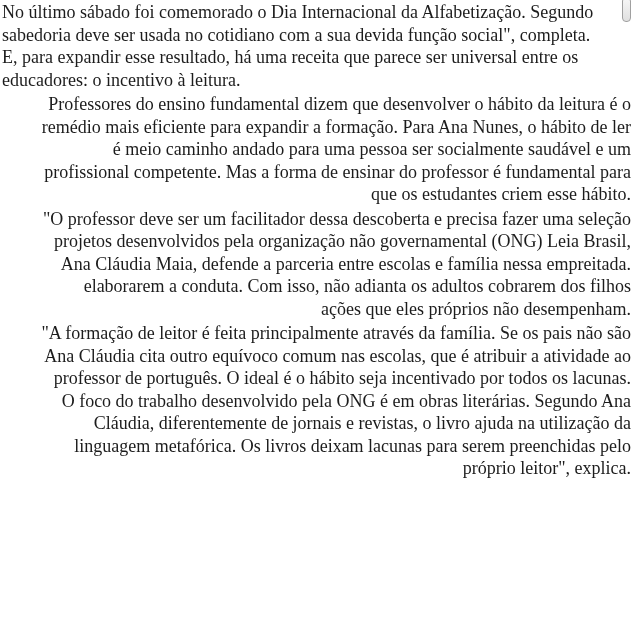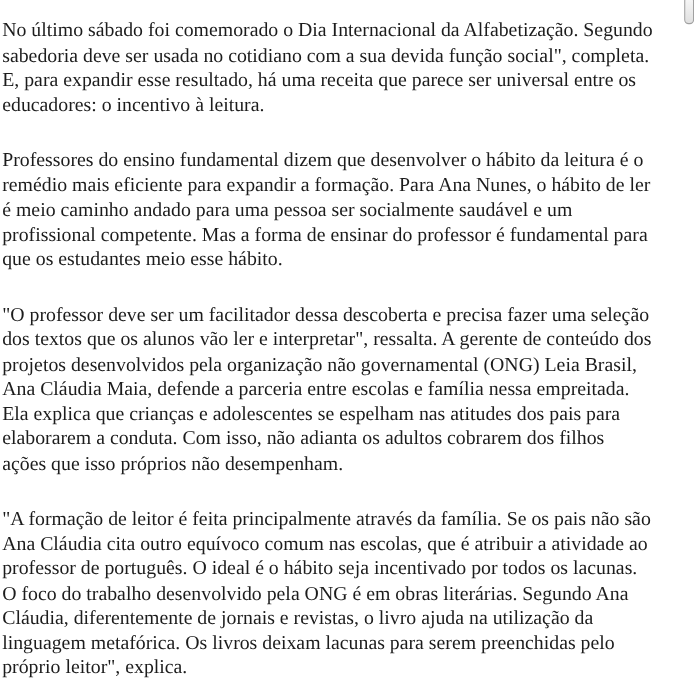--- a/index.html
+++ b/index.html
@@ -11,28 +11,29 @@
     width: 631px;
     height: 636px;
     overflow: hidden;
     position: relative;
     font-family: "Liberation Serif", "DejaVu Serif", serif;
     font-size: 18px;
     line-height: 22.5px;
     color: #1c1c1c;
   }
   main.article {
-    padding: 16px 0 0 2px;
+    padding: 1px 0 0 2px;
   }
   p.para {
     margin: 0;
     padding: 0;
   }
   p.para + p.para {
-    margin-top: 28px;
+    margin-top: 2px;
+    text-align: right;
   }
   .ln {
     display: block;
     white-space: nowrap;
   }
   .scrollbar-thumb {
     position: absolute;
     top: -3px;
     right: 0;
     width: 9px;
@@ -53,31 +54,29 @@
     <span class="ln">sabedoria deve ser usada no cotidiano com a sua devida função social", completa.</span>
     <span class="ln">E, para expandir esse resultado, há uma receita que parece ser universal entre os</span>
     <span class="ln">educadores: o incentivo à leitura.</span>
   </p>
 
   <p class="para">
     <span class="ln">Professores do ensino fundamental dizem que desenvolver o hábito da leitura é o</span>
     <span class="ln">remédio mais eficiente para expandir a formação. Para Ana Nunes, o hábito de ler</span>
     <span class="ln">é meio caminho andado para uma pessoa ser socialmente saudável e um</span>
     <span class="ln">profissional competente. Mas a forma de ensinar do professor é fundamental para</span>
-    <span class="ln">que os estudantes meio esse hábito.</span>
+    <span class="ln">que os estudantes criem esse hábito.</span>
   </p>
 
   <p class="para">
     <span class="ln">"O professor deve ser um facilitador dessa descoberta e precisa fazer uma seleção</span>
-    <span class="ln">dos textos que os alunos vão ler e interpretar", ressalta. A gerente de conteúdo dos</span>
     <span class="ln">projetos desenvolvidos pela organização não governamental (ONG) Leia Brasil,</span>
     <span class="ln">Ana Cláudia Maia, defende a parceria entre escolas e família nessa empreitada.</span>
-    <span class="ln">Ela explica que crianças e adolescentes se espelham nas atitudes dos pais para</span>
     <span class="ln">elaborarem a conduta. Com isso, não adianta os adultos cobrarem dos filhos</span>
-    <span class="ln">ações que isso próprios não desempenham.</span>
+    <span class="ln">ações que eles próprios não desempenham.</span>
   </p>
 
   <p class="para">
     <span class="ln">"A formação de leitor é feita principalmente através da família. Se os pais não são</span>
     <span class="ln">Ana Cláudia cita outro equívoco comum nas escolas, que é atribuir a atividade ao</span>
     <span class="ln">professor de português. O ideal é o hábito seja incentivado por todos os lacunas.</span>
     <span class="ln">O foco do trabalho desenvolvido pela ONG é em obras literárias. Segundo Ana</span>
     <span class="ln">Cláudia, diferentemente de jornais e revistas, o livro ajuda na utilização da</span>
     <span class="ln">linguagem metafórica. Os livros deixam lacunas para serem preenchidas pelo</span>
     <span class="ln">próprio leitor", explica.</span>

